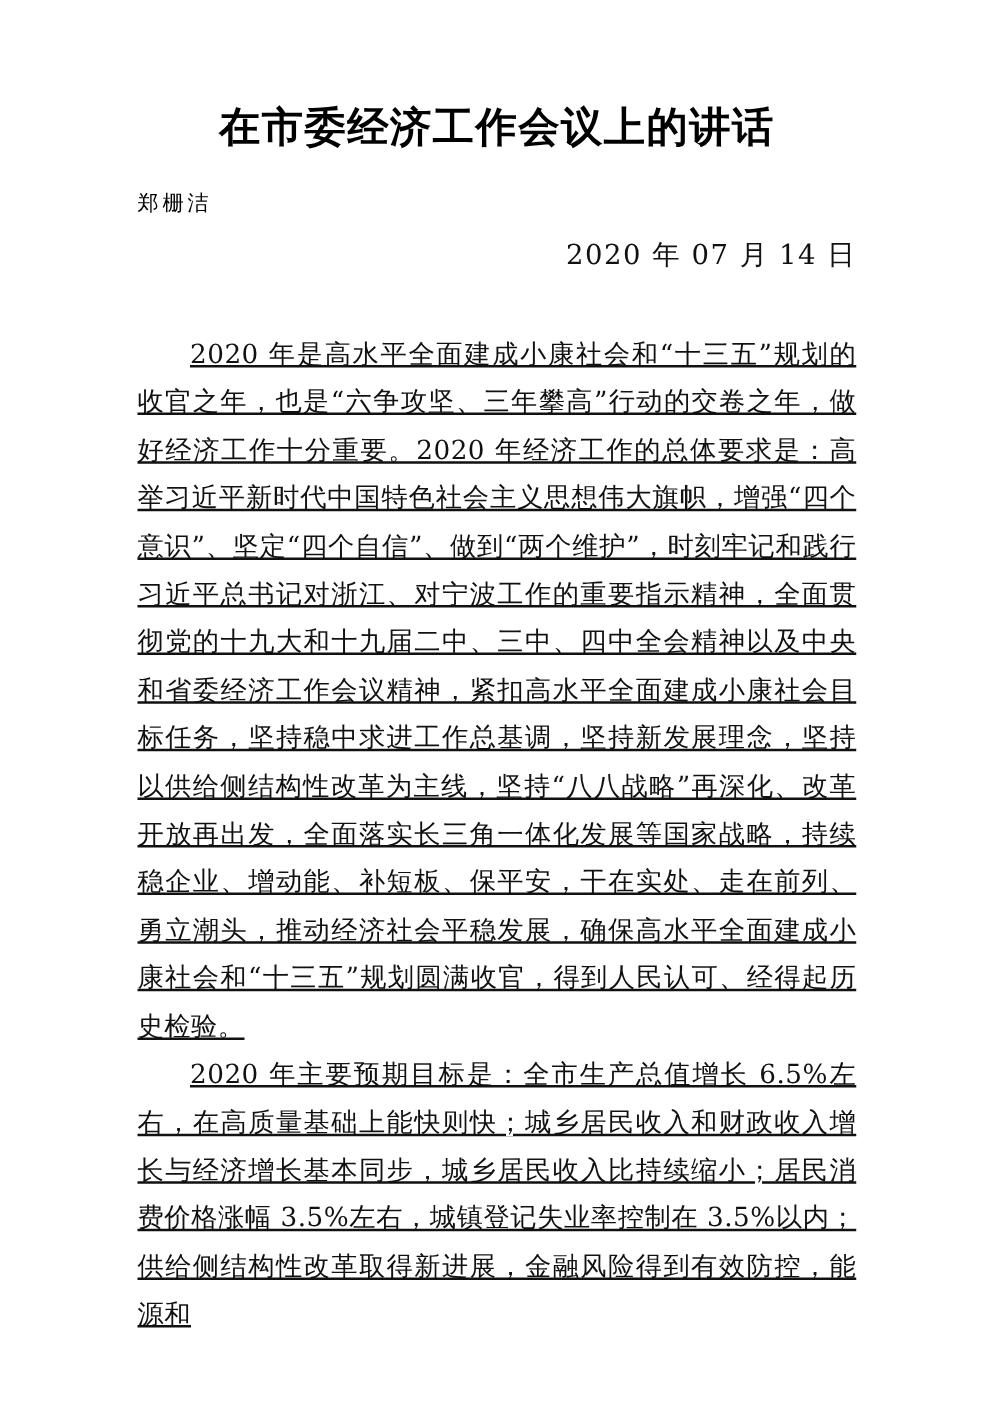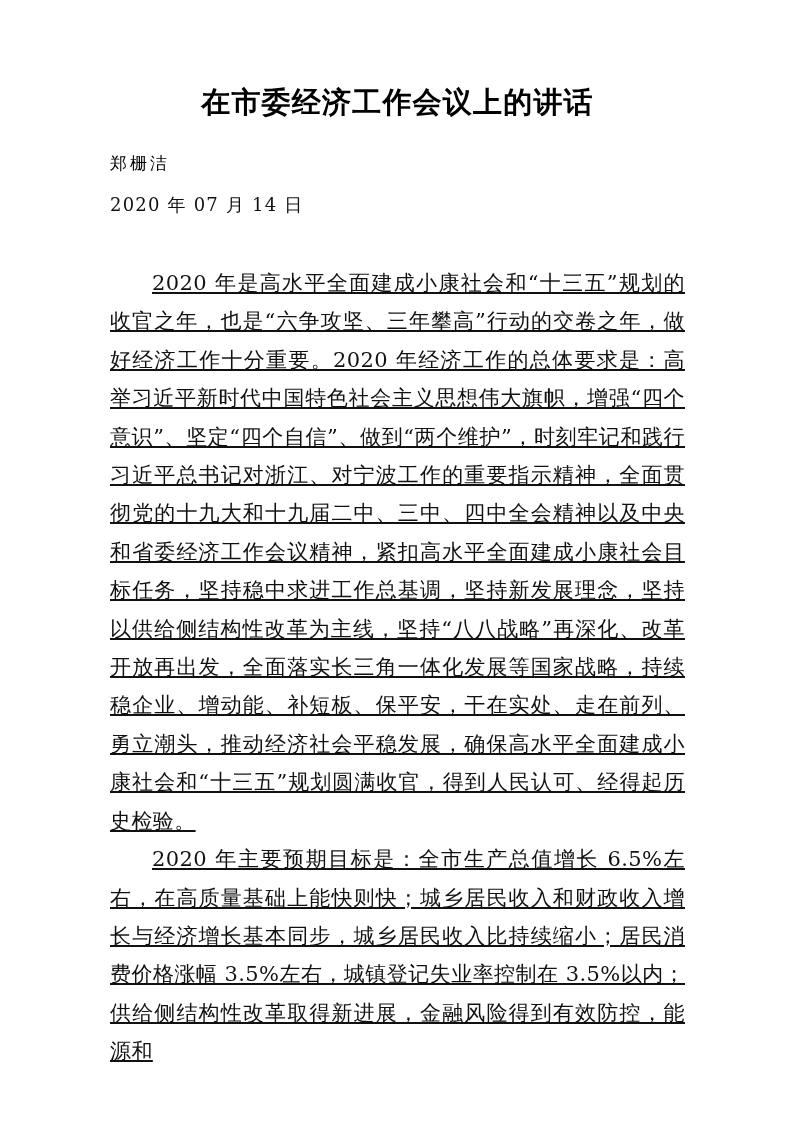--- a/index.html
+++ b/index.html
@@ -29,39 +29,39 @@
     width: 575px;
   }
 
   
   .title-block {
     padding-top: 84px;
   }
   .doc-title {
     font-family: "DejaVu Sans", "Liberation Sans", sans-serif;
     font-weight: bold;
-    font-size: 29px;
+    font-size: 33px;
     line-height: 36px;
     text-align: center;
     letter-spacing: 1.2px;
     color: #000000;
     white-space: nowrap;
   }
   .doc-author {
     margin-top: 31px;
     font-size: 17px;
     line-height: 24px;
     letter-spacing: 3px;
     color: #000000;
   }
   .doc-date {
     margin-top: 17px;
-    font-size: 18px;
+    font-size: 22px;
     line-height: 26px;
-    text-align: left;
+    text-align: right;
     letter-spacing: 1.2px;
     color: #111111;
   }
 
   
   .paragraphs {
     margin-top: 46px;
     text-decoration: underline;
   }
   p.para {

